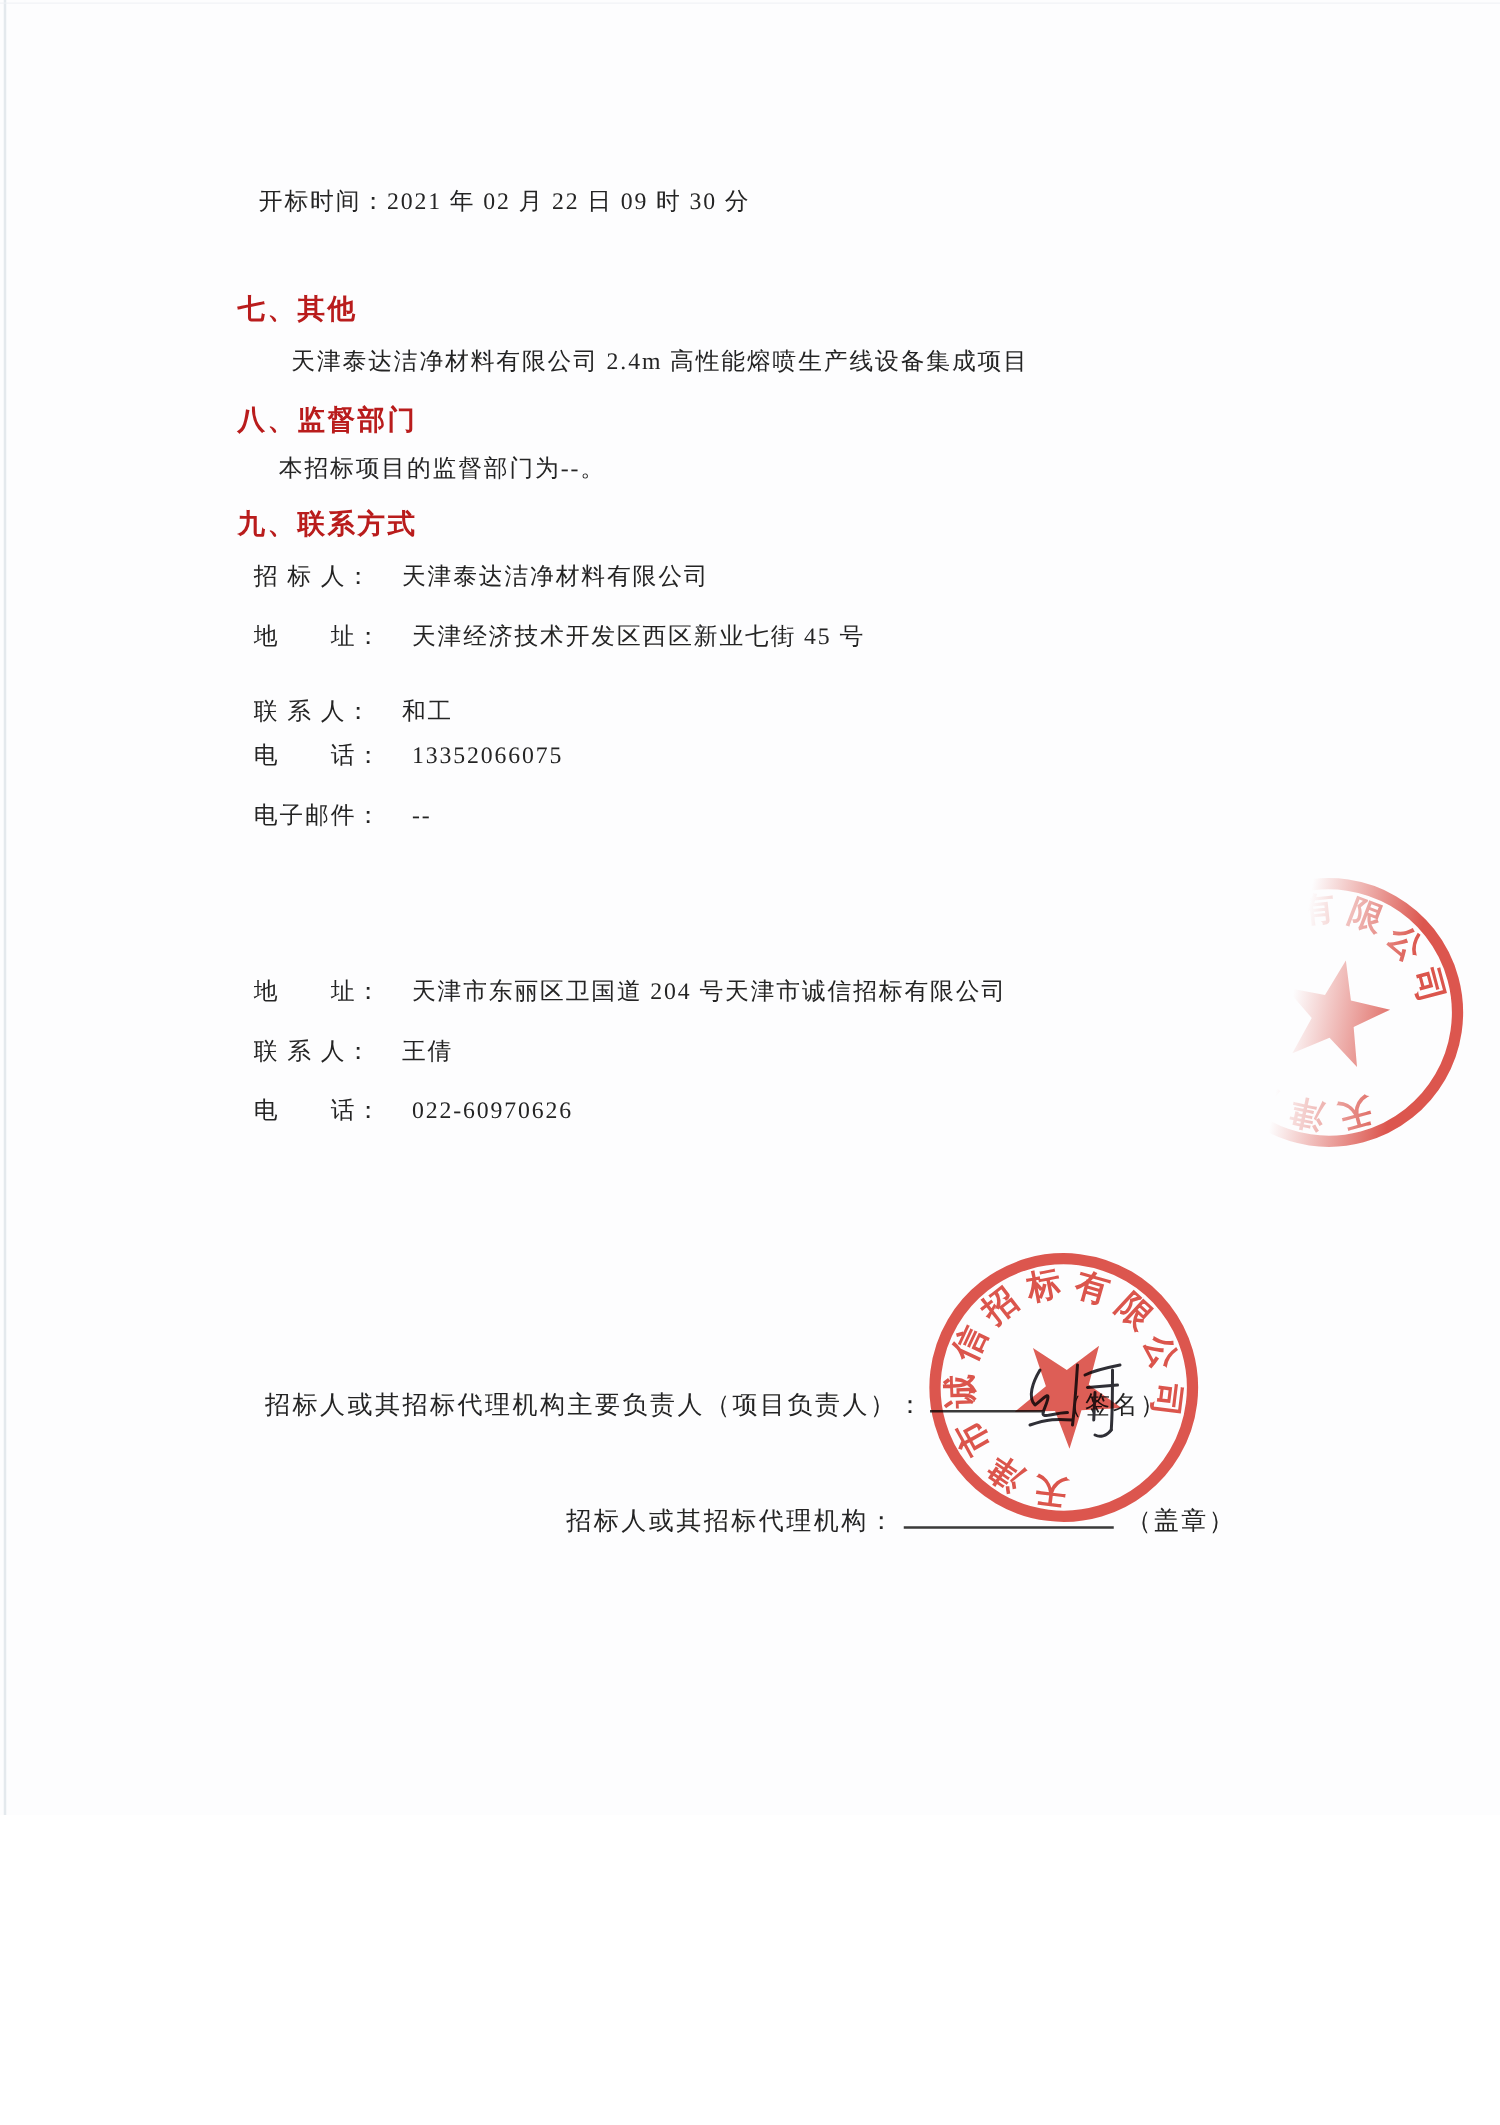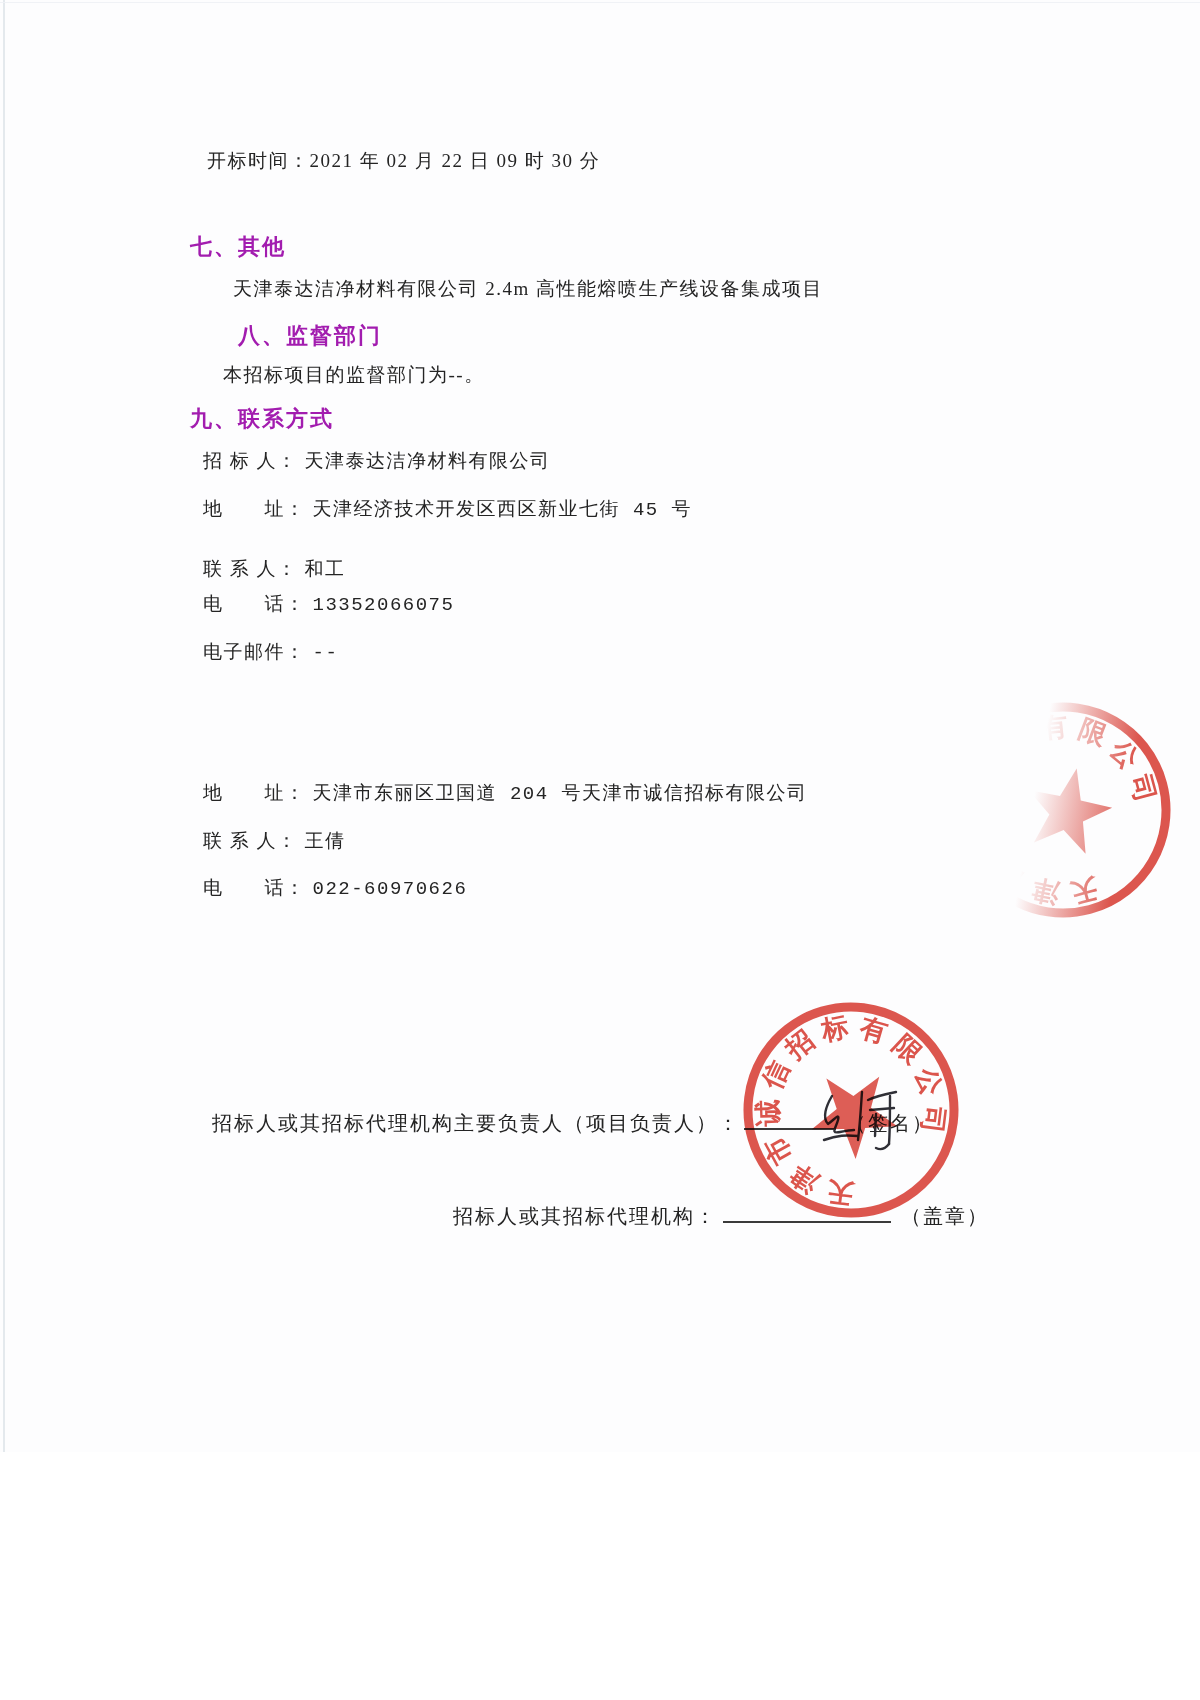--- a/index.html
+++ b/index.html
@@ -24,24 +24,24 @@
     font-size:19px;
     letter-spacing:1.5px;
     white-space:nowrap;
     z-index:2;
   }
   .heading {
     font-family:Liberation Mono, monospace;
     font-weight:700;
     font-size:22px;
     letter-spacing:2px;
-    color:#a21caf;
+    color:#b91c1c;
     text-align:center;
   }
-  .row .value { margin-left:7px;font-family:Liberation Mono, monospace; }
+  .row .value { margin-left:24px; }
   .sig-text { font-size:20px; letter-spacing:2px; }
   .blank {
     display:inline-block;
     border-bottom:2px solid #3a3a3a;
     height:1em;
     vertical-align:baseline;
   }
   .blank.b1 { width:92px;  margin:0 10px 0 4px; }
   .blank.b2 { width:168px; margin:0 10px 0 6px; }
   .stamp {
@@ -74,21 +74,21 @@
 <div class="page">
 
   <div class="edge-left"></div>
   <div class="edge-top"></div>
 
   <div class="line" style="left:207px; top:148px;">开标时间：2021 年 02 月 22 日  09 时 30 分</div>
 
   <div class="line heading" style="left:190px; top:232px;">七、其他</div>
   <div class="line" style="left:233px; top:276px;">天津泰达洁净材料有限公司 2.4m 高性能熔喷生产线设备集成项目</div>
 
-  <div class="line heading" style="left:190px; top:321px;margin-left:48px;">八、监督部门</div>
+  <div class="line heading" style="left:190px; top:321px;">八、监督部门</div>
   <div class="line" style="left:223px; top:362px;">本招标项目的监督部门为--。</div>
 
   <div class="line heading" style="left:190px; top:404px;">九、联系方式</div>
 
   <div class="line row" style="left:203px; top:448px;">
     <span class="label">招 标 人：</span><span class="value">天津泰达洁净材料有限公司</span>
   </div>
   <div class="line row" style="left:203px; top:496px;">
     <span class="label">地　　址：</span><span class="value">天津经济技术开发区西区新业七街 45 号</span>
   </div>

